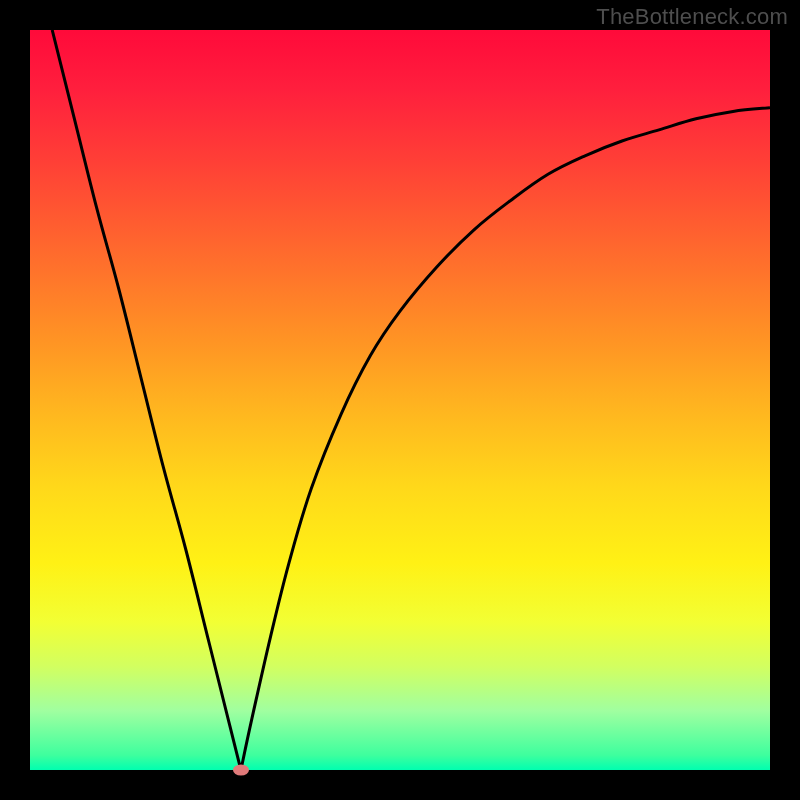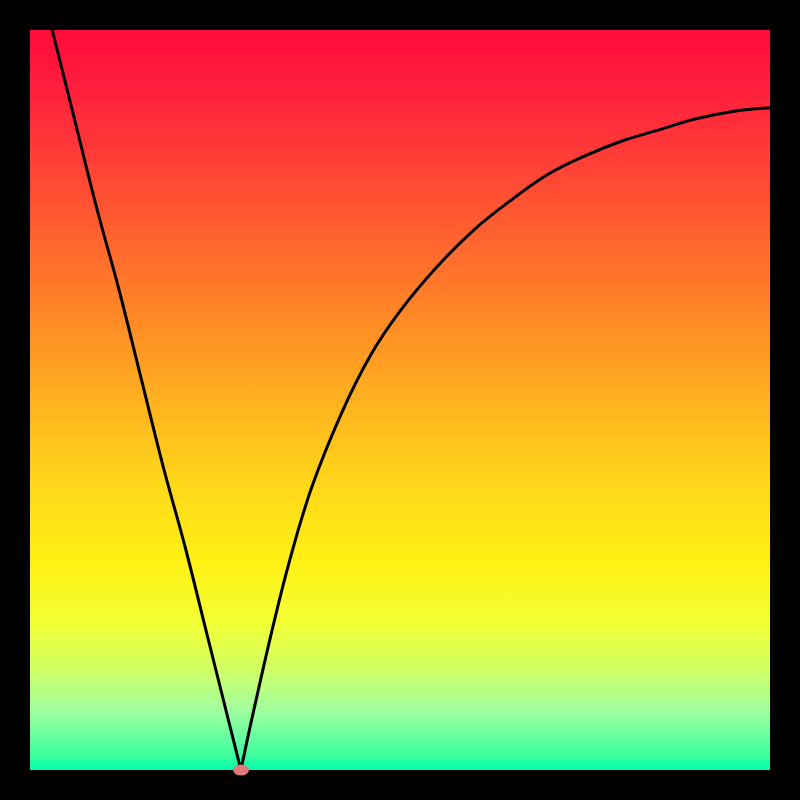--- a/index.html
+++ b/index.html
@@ -69,14 +69,15 @@
 
 <div class="frame">
 
   <div class="plot-area">
     <svg class="curve" width="740" height="740" viewBox="0 0 740 740">
       <path id="curve-path" d="M 22.20 0.00 C 26.20 15.98, 36.41 56.83, 44.40 88.80 C 52.39 120.77, 58.61 146.96, 66.60 177.60 C 74.59 208.24, 80.81 228.36, 88.80 259.00 C 96.79 289.64, 103.01 315.83, 111.00 347.80 C 118.99 379.77, 125.21 405.96, 133.20 436.60 C 141.19 467.24, 147.41 487.36, 155.40 518.00 C 163.39 548.64, 169.61 574.83, 177.60 606.80 C 185.59 638.77, 193.81 671.62, 199.80 695.60 C 205.79 719.58, 208.90 732.01, 210.90 740.00 C 212.90 747.99, 208.90 749.32, 210.90 740.00 C 212.90 730.68, 216.67 712.18, 222.00 688.20 C 227.33 664.22, 233.84 634.77, 240.50 606.80 C 247.16 578.83, 251.67 559.44, 259.00 532.80 C 266.33 506.16, 271.88 485.44, 281.20 458.80 C 290.52 432.16, 300.14 408.78, 310.80 384.80 C 321.46 360.82, 329.74 344.25, 340.40 325.60 C 351.06 306.95, 358.01 297.18, 370.00 281.20 C 381.99 265.22, 393.68 251.45, 407.00 236.80 C 420.32 222.15, 430.68 211.79, 444.00 199.80 C 457.32 187.81, 467.68 180.19, 481.00 170.20 C 494.32 160.21, 504.68 152.29, 518.00 144.30 C 531.32 136.31, 541.68 131.79, 555.00 125.80 C 568.32 119.81, 578.68 115.66, 592.00 111.00 C 605.32 106.34, 615.68 103.90, 629.00 99.90 C 642.32 95.90, 652.68 92.13, 666.00 88.80 C 679.32 85.47, 689.68 83.40, 703.00 81.40 C 716.32 79.40, 733.34 78.37, 740.00 77.70" stroke="#000" stroke-width="3" fill="none"></path>
     </svg>
     <div id="vertex-marker" class="marker" style="left: 210.9px; top: 740px;"></div>
   </div>
 
+  <div class="watermark">TheBottleneck.com</div>
 
 </div>
 
 </body></html>

